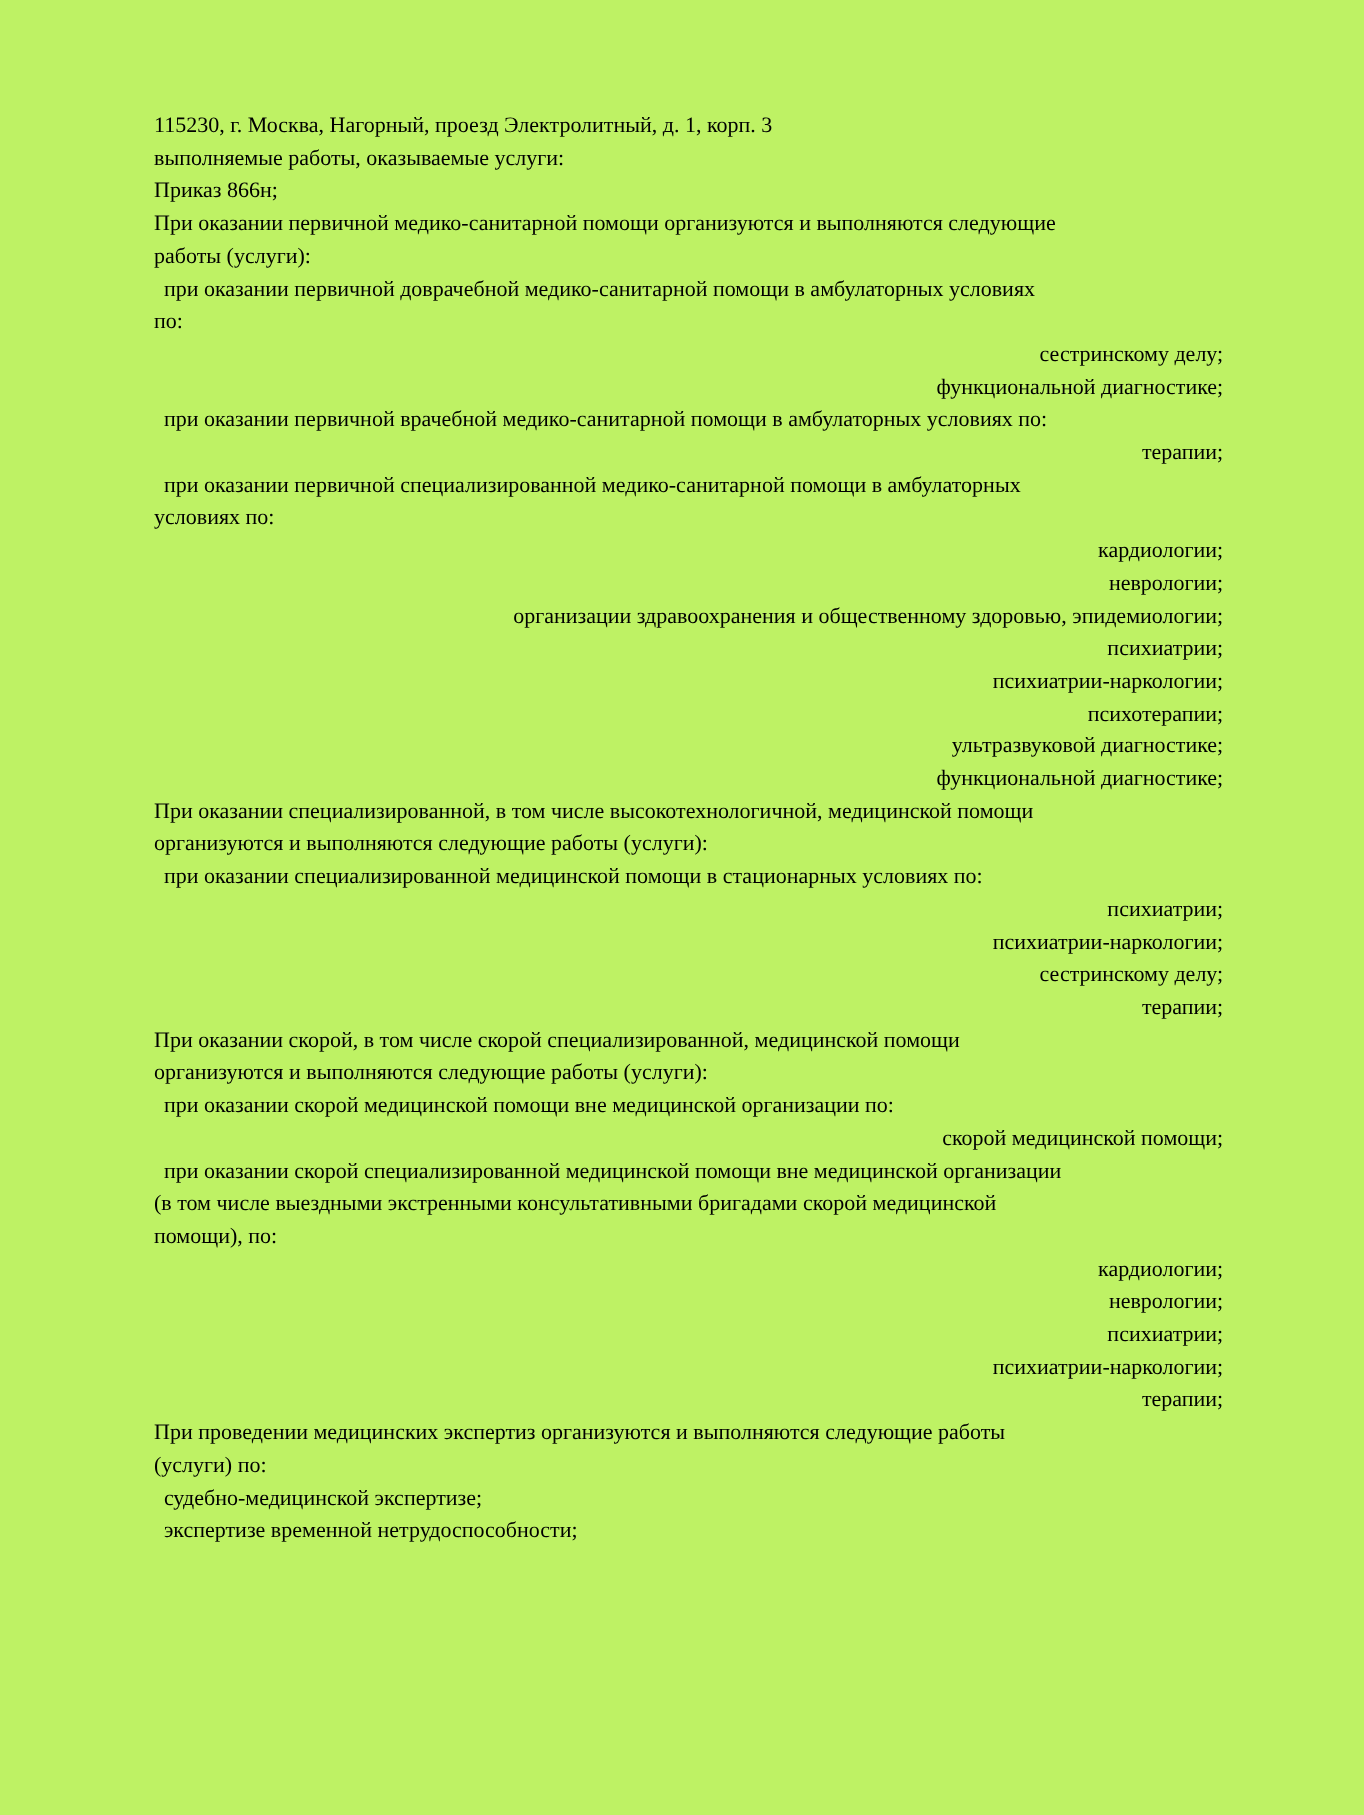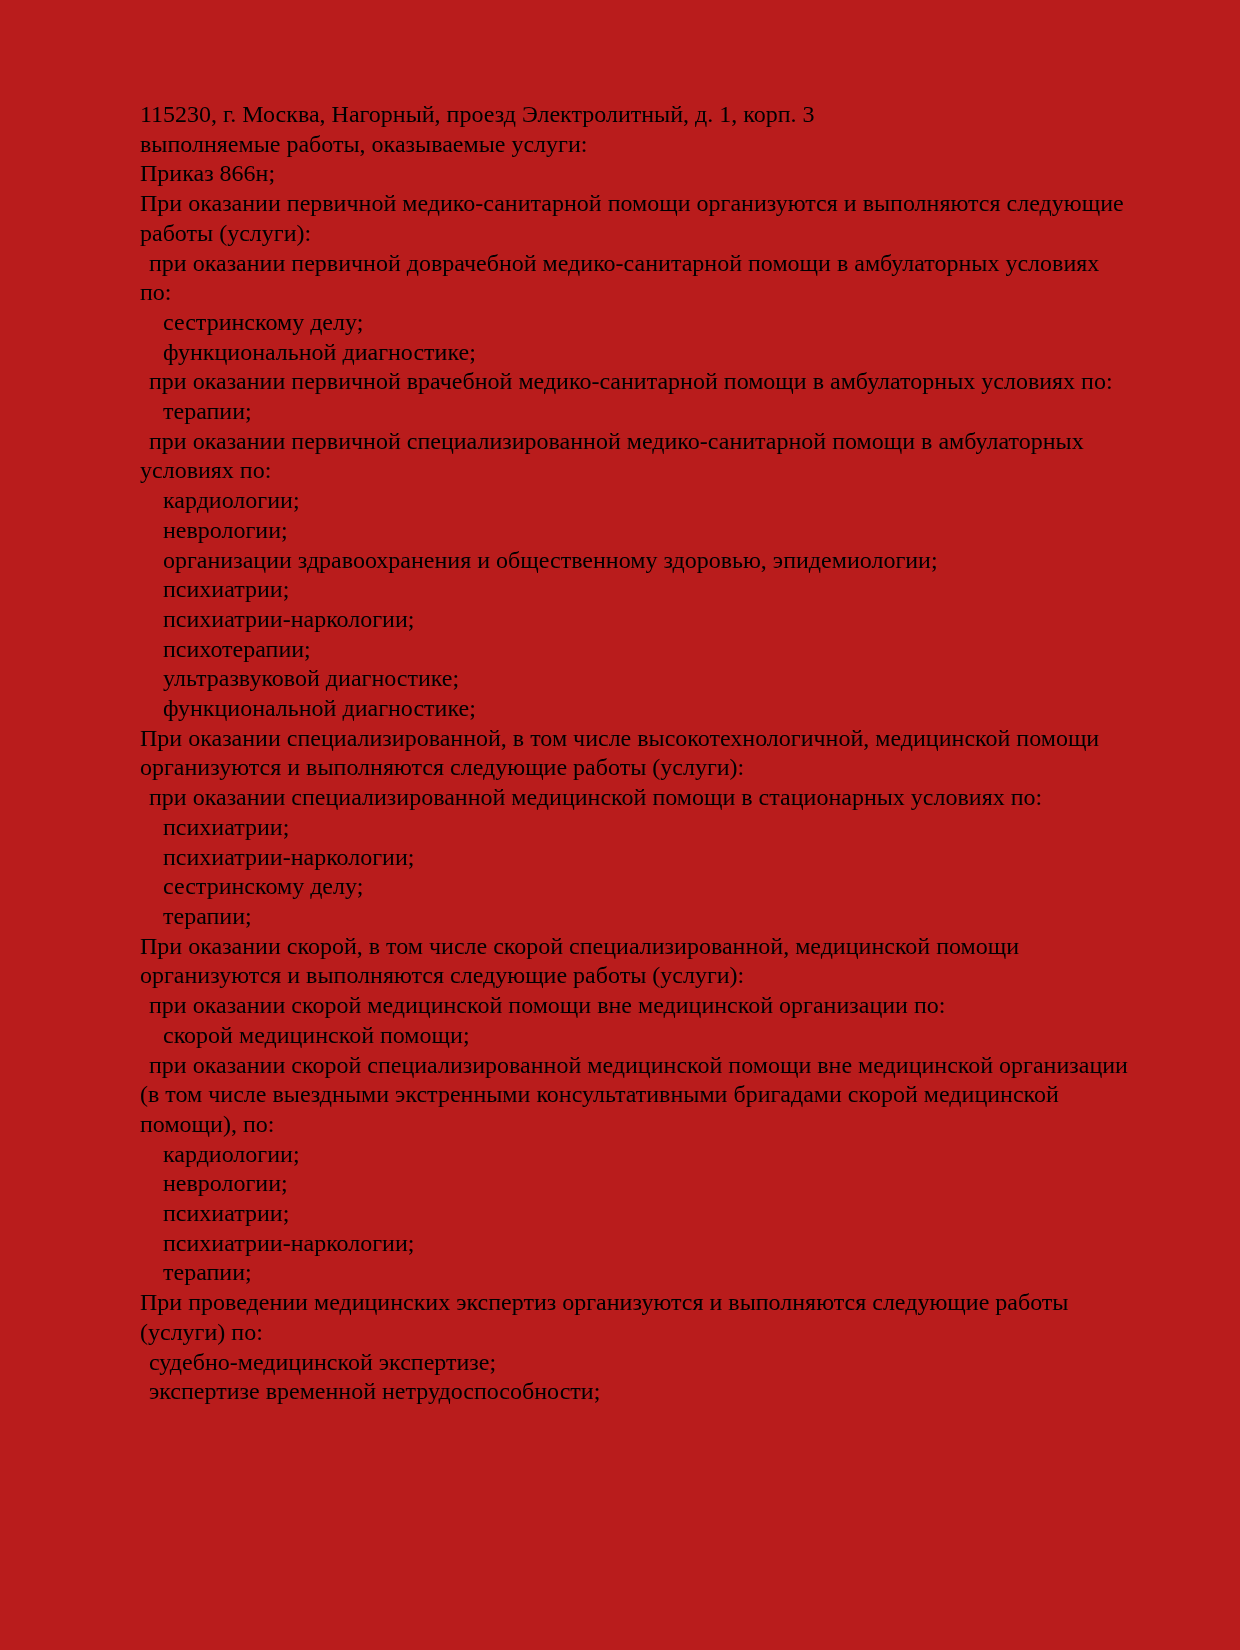--- a/index.html
+++ b/index.html
@@ -9,38 +9,38 @@
   }
   body {
     width: 1240px;
     height: 1650px;
     overflow: hidden;
   }
   .page {
     position: relative;
     width: 1240px;
     height: 1650px;
-    background: #b91c1c;
+    background: #bef264;
     font-family: "Liberation Serif", "DejaVu Serif", serif;
-    font-size: 24px;
+    font-size: 20px;
     line-height: 29.7px;
     color: #000000;
   }
   .doc {
     position: absolute;
     top: 100px;
     left: 140px;
     width: 972px;
     white-space: pre;
   }
   .line {
     min-height: 29.7px;
   }
   .indent-0 { padding-left: 0; }
   .indent-1 { padding-left: 9px; }
-  .indent-2 { padding-left: 23px; }
+  .indent-2 { padding-left: 23px; text-align: right; }
 </style>
 </head>
 <body>
 
 <div class="page">
   <div class="doc"><div class="line indent-0">115230, г. Москва, Нагорный, проезд Электролитный, д. 1, корп. 3</div><div class="line indent-0">выполняемые работы, оказываемые услуги:</div><div class="line indent-0">Приказ 866н;</div><div class="line indent-0">При оказании первичной медико-санитарной помощи организуются и выполняются следующие</div><div class="line indent-0">работы (услуги):</div><div class="line indent-1">при оказании первичной доврачебной медико-санитарной помощи в амбулаторных условиях</div><div class="line indent-0">по:</div><div class="line indent-2">сестринскому делу;</div><div class="line indent-2">функциональной диагностике;</div><div class="line indent-1">при оказании первичной врачебной медико-санитарной помощи в амбулаторных условиях по:</div><div class="line indent-2">терапии;</div><div class="line indent-1">при оказании первичной специализированной медико-санитарной помощи в амбулаторных</div><div class="line indent-0">условиях по:</div><div class="line indent-2">кардиологии;</div><div class="line indent-2">неврологии;</div><div class="line indent-2">организации здравоохранения и общественному здоровью, эпидемиологии;</div><div class="line indent-2">психиатрии;</div><div class="line indent-2">психиатрии-наркологии;</div><div class="line indent-2">психотерапии;</div><div class="line indent-2">ультразвуковой диагностике;</div><div class="line indent-2">функциональной диагностике;</div><div class="line indent-0">При оказании специализированной, в том числе высокотехнологичной, медицинской помощи</div><div class="line indent-0">организуются и выполняются следующие работы (услуги):</div><div class="line indent-1">при оказании специализированной медицинской помощи в стационарных условиях по:</div><div class="line indent-2">психиатрии;</div><div class="line indent-2">психиатрии-наркологии;</div><div class="line indent-2">сестринскому делу;</div><div class="line indent-2">терапии;</div><div class="line indent-0">При оказании скорой, в том числе скорой специализированной, медицинской помощи</div><div class="line indent-0">организуются и выполняются следующие работы (услуги):</div><div class="line indent-1">при оказании скорой медицинской помощи вне медицинской организации по:</div><div class="line indent-2">скорой медицинской помощи;</div><div class="line indent-1">при оказании скорой специализированной медицинской помощи вне медицинской организации</div><div class="line indent-0">(в том числе выездными экстренными консультативными бригадами скорой медицинской</div><div class="line indent-0">помощи), по:</div><div class="line indent-2">кардиологии;</div><div class="line indent-2">неврологии;</div><div class="line indent-2">психиатрии;</div><div class="line indent-2">психиатрии-наркологии;</div><div class="line indent-2">терапии;</div><div class="line indent-0">При проведении медицинских экспертиз организуются и выполняются следующие работы</div><div class="line indent-0">(услуги) по:</div><div class="line indent-1">судебно-медицинской экспертизе;</div><div class="line indent-1">экспертизе временной нетрудоспособности;</div></div>
 </div>
 
 </body></html>

